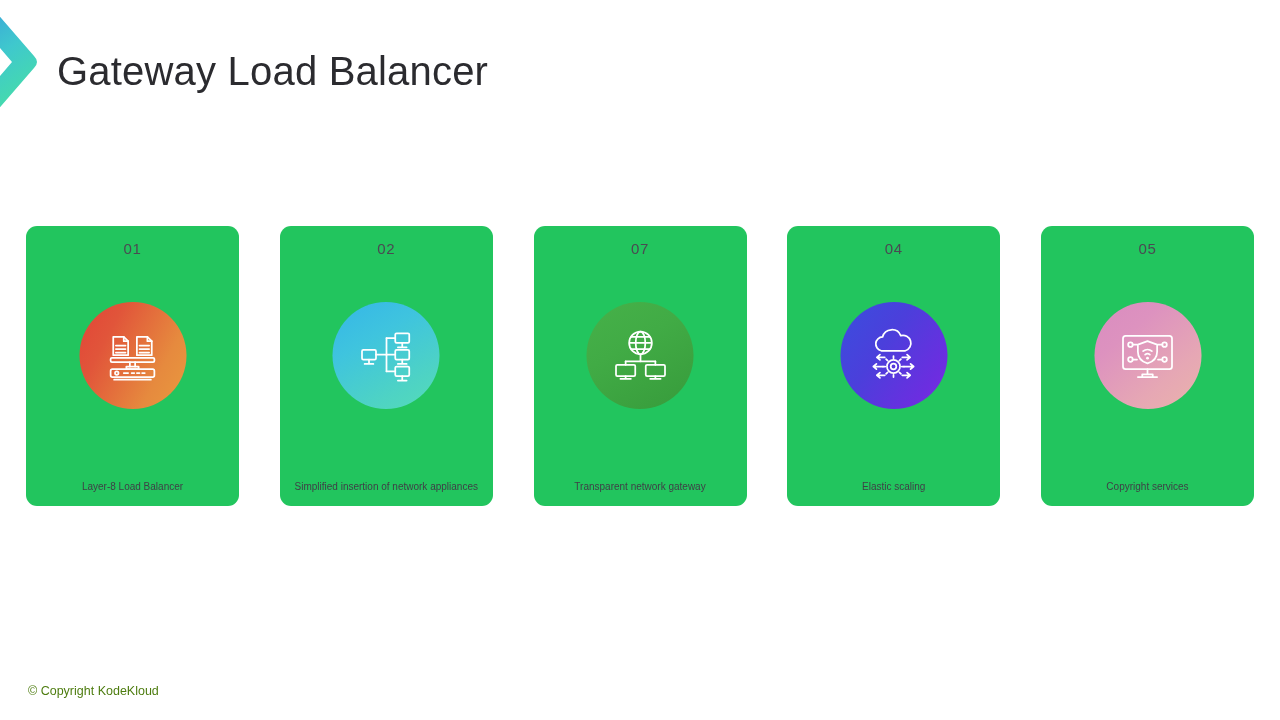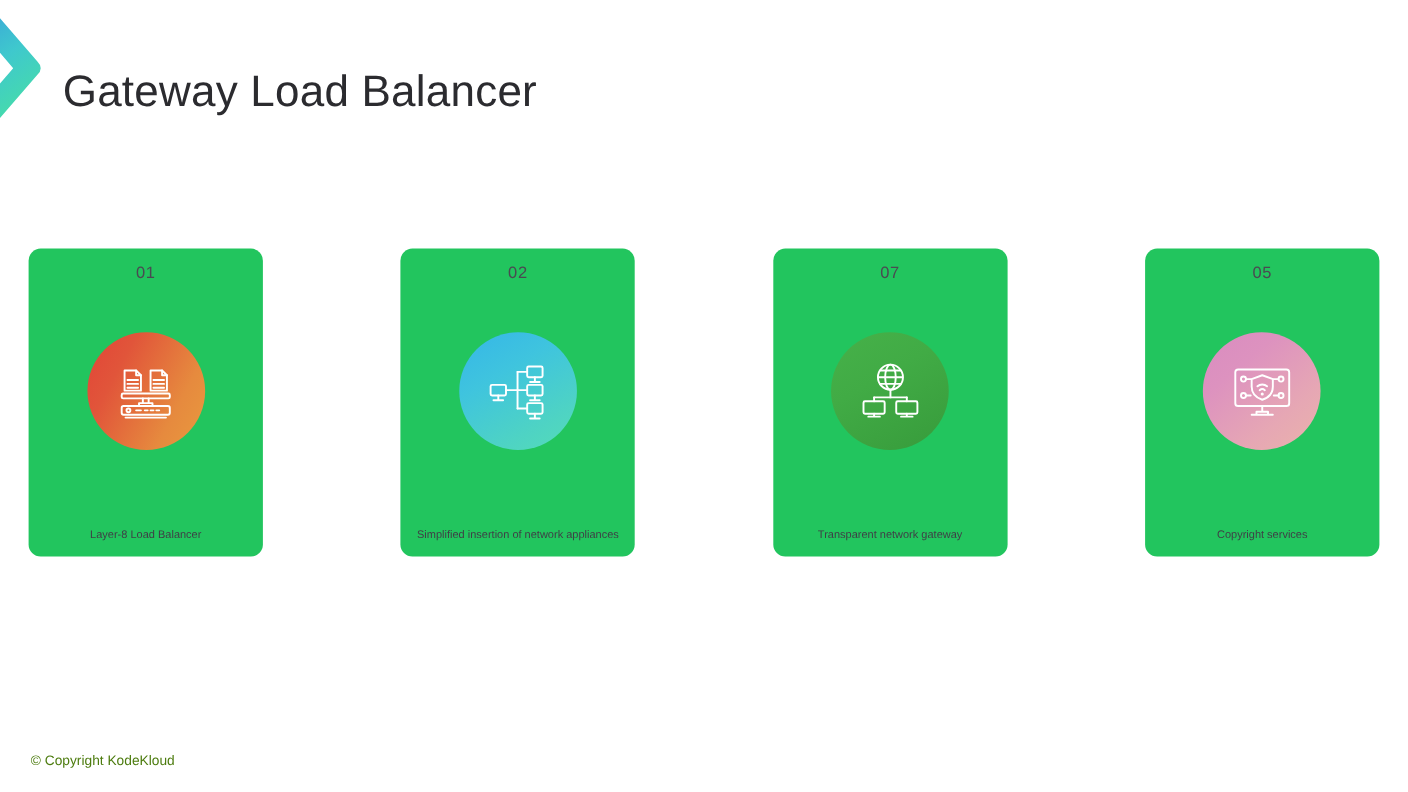--- a/index.html
+++ b/index.html
@@ -29,21 +29,21 @@
   }
 
   
   .page-header {
     position: absolute;
     left: 57px;
     top: 48px;
     width: 900px;
     height: 58px;
     display: flex;
-    align-items: flex-end;
+    align-items: flex-start;
   }
 
   .page-title {
     font-size: 40px;
     font-weight: 300;
     letter-spacing: 0.2px;
     color: #2b2b2f;
     line-height: 1.15;
     white-space: nowrap;
   }
@@ -203,20 +203,42 @@
         <path d="M15 38 v4 M49 38 v4"></path>
         <rect x="4" y="42" width="22" height="13" rx="1.5"></rect>
         <path d="M15 55 v3 M9 58 h12"></path>
         <rect x="38" y="42" width="22" height="13" rx="1.5"></rect>
         <path d="M49 55 v3 M43 58 h12"></path>
       </svg>
     </div>
     <div class="card-label">Transparent network gateway</div>
   </div>
 
+  <div class="feature-card">
+    <div class="card-number">04</div>
+    <div class="icon-circle grad-4">
+      <svg viewBox="0 0 64 64" fill="none" stroke="#ffffff" stroke-width="2" stroke-linecap="round" stroke-linejoin="round" aria-hidden="true">
+        <path d="M18 26 a8 8 0 0 1 1.5 -15.8 a11 11 0 0 1 20.8 -1.4 a8.5 8.5 0 0 1 5.2 17.2 z"></path>
+        <g>
+          <circle cx="32" cy="44" r="7.5"></circle>
+          <circle cx="32" cy="44" r="3.2"></circle>
+          <path d="M32 34.5 v-2.5 M32 56 v-2.5 M22.5 44 h-2.5 M44 44 h-2.5
+                   M25.3 37.3 l-1.8 -1.8 M40.5 52.5 l-1.8 -1.8
+                   M38.7 37.3 l1.8 -1.8 M23.5 52.5 l1.8 -1.8"></path>
+        </g>
+        <path d="M22 33.5 h-9 M13 33.5 l3.5 -3 M13 33.5 l3.5 3"></path>
+        <path d="M20 44 h-11 M9 44 l3.5 -3 M9 44 l3.5 3"></path>
+        <path d="M22 54 h-9 M13 54 l3.5 -3 M13 54 l3.5 3"></path>
+        <path d="M42 33.5 h9 M51 33.5 l-3.5 -3 M51 33.5 l-3.5 3"></path>
+        <path d="M44 44 h11 M55 44 l-3.5 -3 M55 44 l-3.5 3"></path>
+        <path d="M42 54 h9 M51 54 l-3.5 -3 M51 54 l-3.5 3"></path>
+      </svg>
+    </div>
+    <div class="card-label">Elastic scaling</div>
+  </div>
 
   <div class="feature-card">
     <div class="card-number">05</div>
     <div class="icon-circle grad-5">
       <svg viewBox="0 0 64 64" fill="none" stroke="#ffffff" stroke-width="2" stroke-linecap="round" stroke-linejoin="round" aria-hidden="true">
         <rect x="4" y="9" width="56" height="38" rx="3"></rect>
         <path d="M32 47 v6 M21 56 h22 M26 53 h12 v3 h-12 z"></path>
         <path d="M32 15 l11 4 v8 c0 7 -5 11.5 -11 13.5 c-6 -2 -11 -6.5 -11 -13.5 v-8 z"></path>
         <path d="M27 26.5 a7.5 7.5 0 0 1 10 0"></path>
         <path d="M29.3 30.5 a4.2 4.2 0 0 1 5.4 0"></path>

